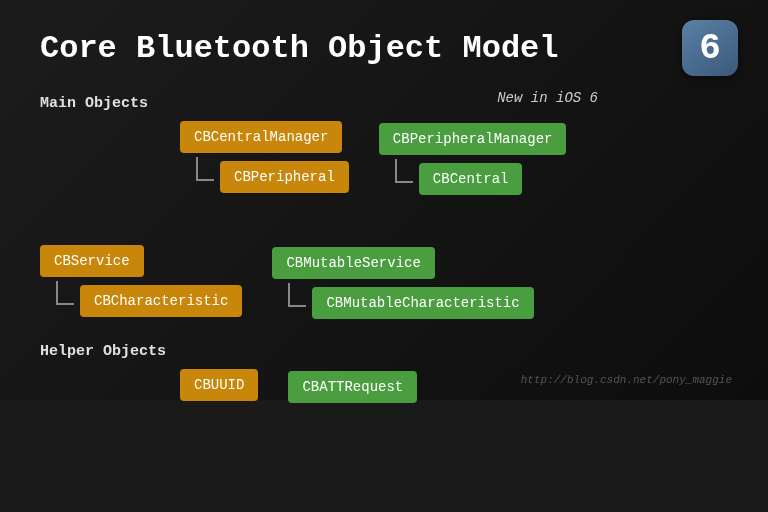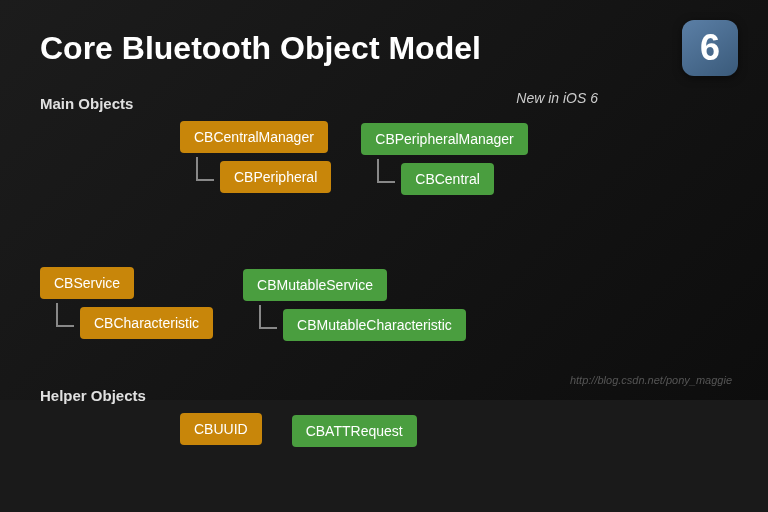--- a/index.html
+++ b/index.html
@@ -13,20 +13,21 @@
       color: #fff;
       position: relative;
     }
 
     .slide {
       width: 768px;
       height: 400px;
       background: linear-gradient(135deg, #1c1c1c 0%, #0d0d0d 100%);
       padding: 30px 40px;
       position: relative;
+      font-family: Liberation Mono, monospace;
     }
 
     .title {
       font-size: 32px;
       font-weight: bold;
       color: #ffffff;
       margin-bottom: 10px;
     }
 
     .ios-badge {
@@ -52,21 +53,21 @@
       right: 170px;
       font-size: 14px;
       color: #ccc;
       font-style: italic;
     }
 
     .content-area {
       margin-top: 20px;
       display: flex;
       flex-direction: column;
-      gap: 38px;
+      gap: 16px;
     }
 
     .row {
       display: flex;
       align-items: flex-start;
       gap: 0;
     }
 
     .row-label {
       width: 140px;

